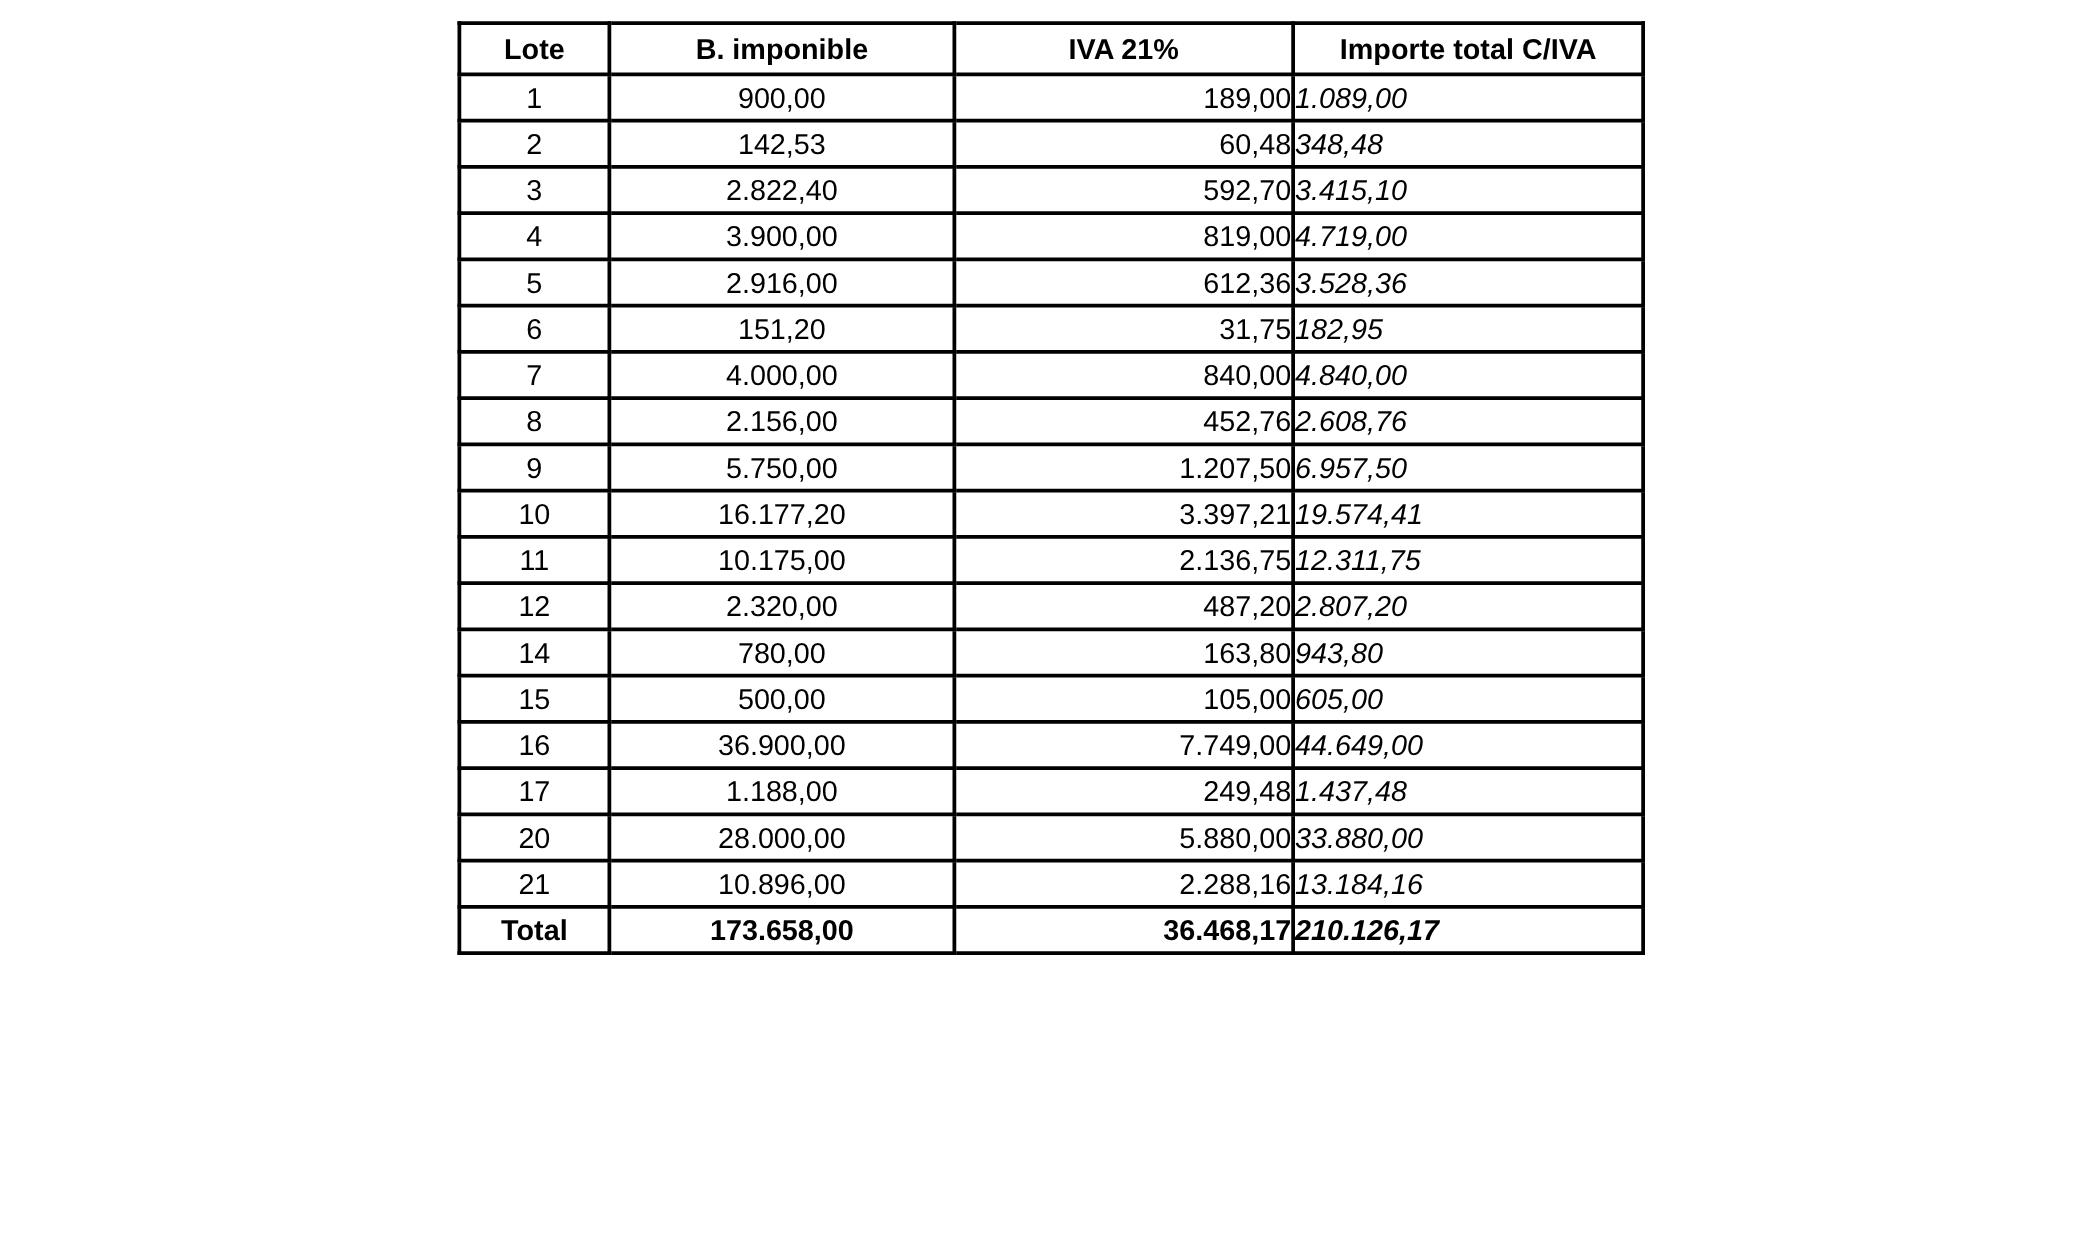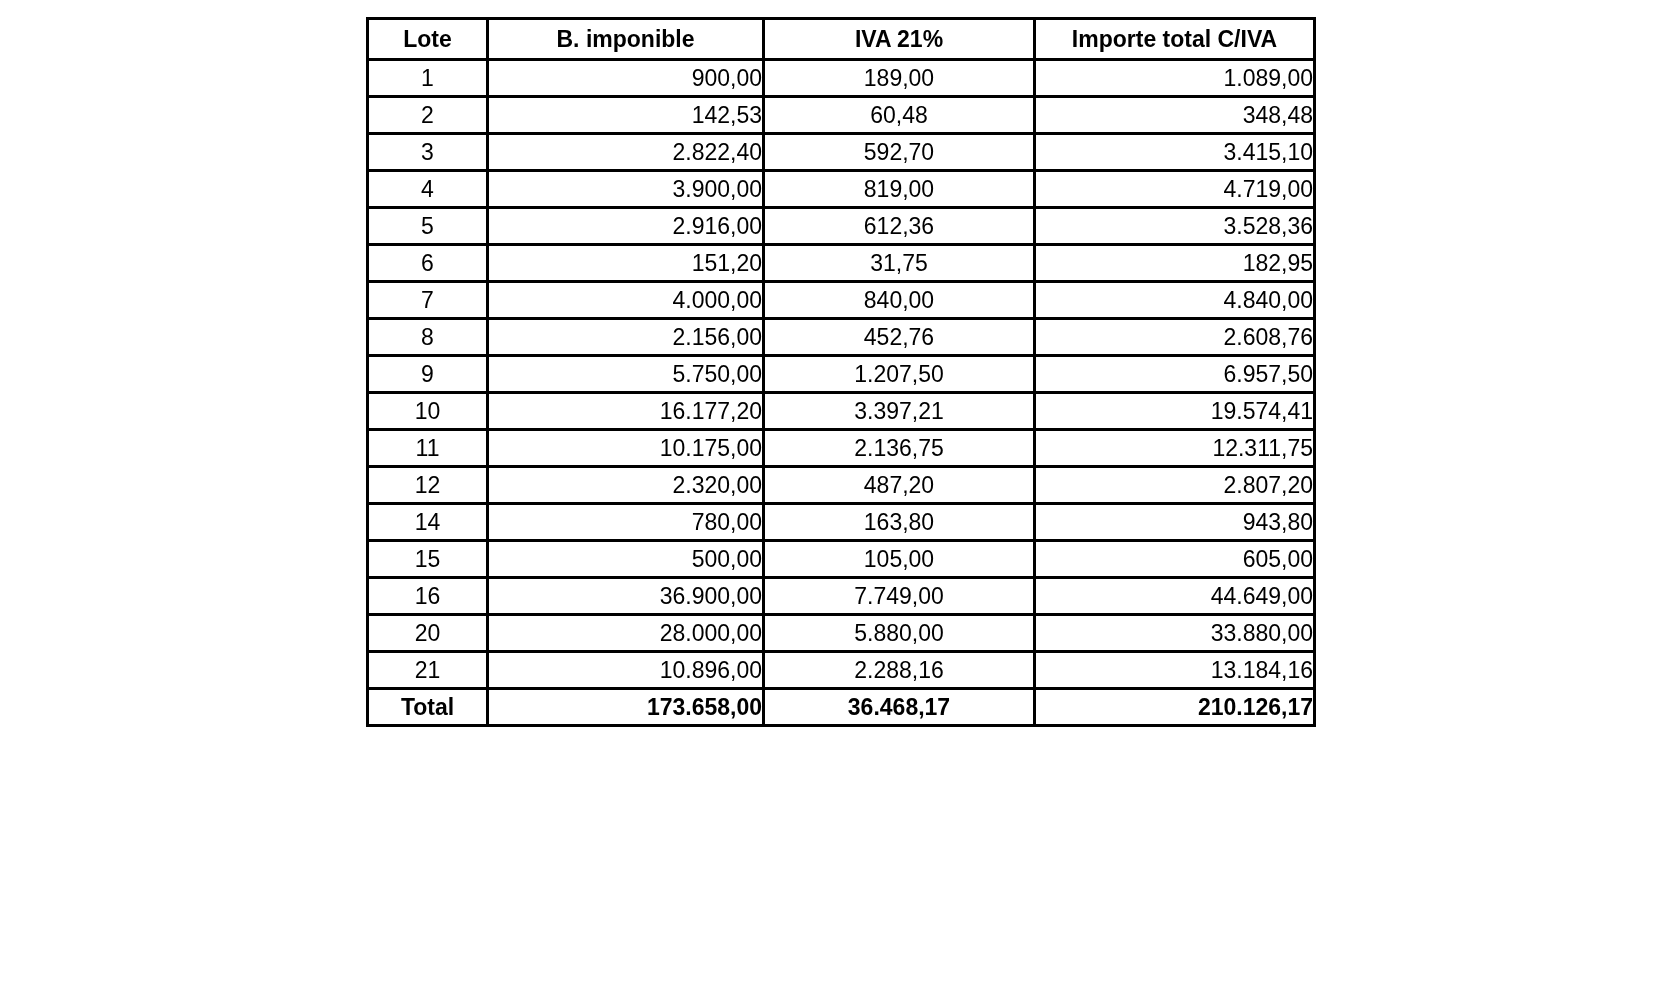--- a/index.html
+++ b/index.html
@@ -17,23 +17,23 @@
     padding: 0;
     white-space: nowrap;
   }
   table.iva th { height: 38px; font-weight: bold; text-align: center; }
   table.iva td { height: 34px; }
   col.c-lote { width: 120px; }
   col.c-base { width: 276px; }
   col.c-iva { width: 271px; }
   col.c-total { width: 280px; }
   td.lote { text-align: center; }
-  td.base { text-align: right; padding-right: 122px; }
-  td.iva { text-align: center; padding-right: 152px; }
-  td.imp { text-align: right; padding-right: 160px; }
+  td.base { text-align: center; padding-right: 122px; }
+  td.iva { text-align: right; padding-right: 152px; }
+  td.imp { text-align: left; padding-right: 160px; font-style: italic; }
   tr.total-row td { font-weight: bold; }
 </style>
 </head>
 <body>
 
 <table class="iva">
   <colgroup>
     <col class="c-lote">
       <col class="c-base">
       <col class="c-iva">
@@ -132,20 +132,26 @@
         <td class="iva">105,00</td>
         <td class="imp">605,00</td>
       </tr>
       <tr>
         <td class="lote">16</td>
         <td class="base">36.900,00</td>
         <td class="iva">7.749,00</td>
         <td class="imp">44.649,00</td>
       </tr>
       <tr>
+        <td class="lote">17</td>
+        <td class="base">1.188,00</td>
+        <td class="iva">249,48</td>
+        <td class="imp">1.437,48</td>
+      </tr>
+      <tr>
         <td class="lote">20</td>
         <td class="base">28.000,00</td>
         <td class="iva">5.880,00</td>
         <td class="imp">33.880,00</td>
       </tr>
       <tr>
         <td class="lote">21</td>
         <td class="base">10.896,00</td>
         <td class="iva">2.288,16</td>
         <td class="imp">13.184,16</td>

